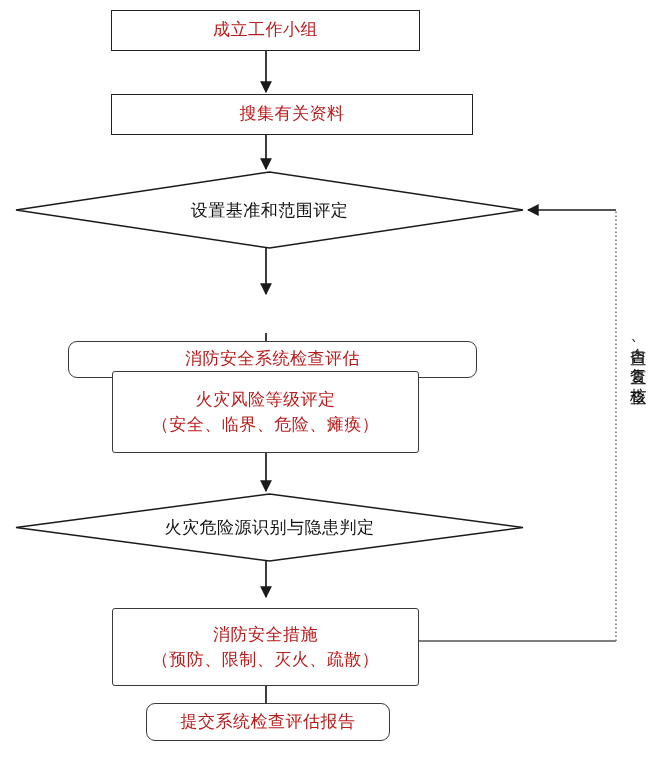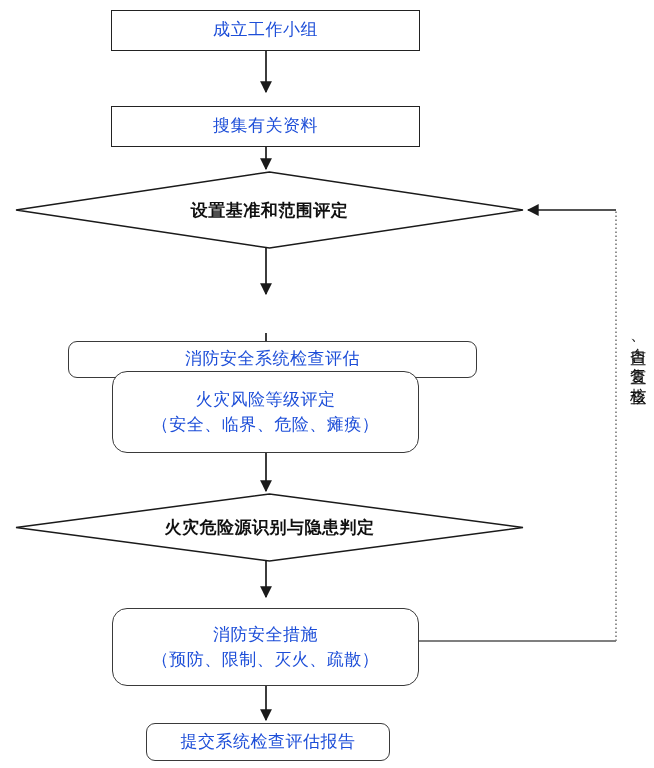--- a/index.html
+++ b/index.html
@@ -38,29 +38,29 @@
   }
   .node.rect {
     border: 1.6px solid #222222;
   }
   .node.round {
     border: 1.6px solid #3a3a3a;
     border-radius: 9px;
   }
   .node.round-lg {
     border: 1.6px solid #3a3a3a;
-    border-radius: 15px;
+    border-radius: 3px;
     font-family: Liberation Serif, serif;
   }
   .node-label {
     font-size: 17px;
     line-height: 1.45;
     letter-spacing: 0.5px;
     white-space: pre-line;
-    color: #1d4ed8;
+    color: #b91c1c;
   }
   .node-label.two-line {
     font-size: 17px;
     line-height: 1.5;
   }
   .diamond-wrap {
     position: absolute;
     z-index: 1;
   }
   .diamond-wrap svg {
@@ -70,21 +70,20 @@
   .diamond-label {
     position: absolute;
     left: 0;
     width: 100%;
     text-align: center;
     font-size: 17px;
     letter-spacing: 0.5px;
     color: #101010;
     z-index: 3;
     pointer-events: none;
-    font-weight: bold;
   }
   .side-label {
     position: absolute;
     z-index: 4;
     font-size: 16.5px;
     letter-spacing: 1px;
     line-height: 1.25;
     color: #111111;
     writing-mode: vertical-rl;
     text-orientation: upright;
@@ -121,21 +120,21 @@
 
     <line x1="616" y1="641" x2="616" y2="210" stroke="#777777" stroke-width="1.6" stroke-dasharray="1.5 2.5"></line>
 
     <line x1="616" y1="210" x2="528" y2="210" stroke="#1a1a1a" stroke-width="1.7" marker-end="url(#arrow)"></line>
   </svg>
 
   <div class="node rect" style="left:111px; top:10px; width:309px; height:41px;">
     <span class="node-label">成立工作小组</span>
   </div>
 
-  <div class="node rect" style="left:111px; top:106px; width:309px; height:41px;">
+  <div class="node rect" style="left:111px; top:94px; width:362px; height:41px;">
     <span class="node-label">搜集有关资料</span>
   </div>
 
   <div class="diamond-wrap" style="left:16px; top:172px; width:507px; height:76px;">
     <svg width="507" height="76" viewBox="0 0 507 76">
       <polygon points="0,38 253.5,0 507,38 253.5,76" fill="#ffffff" stroke="#1a1a1a" stroke-width="1.5"></polygon>
     </svg>
     <div class="diamond-label" style="top:27px;">设置基准和范围评定</div>
   </div>
 
@@ -153,19 +152,19 @@
       <polygon points="0,33.5 253.5,0 507,33.5 253.5,67" fill="#ffffff" stroke="#1a1a1a" stroke-width="1.5"></polygon>
     </svg>
     <div class="diamond-label" style="top:22px;">火灾危险源识别与隐患判定</div>
   </div>
 
   <div class="node round-lg" style="left:112px; top:600px; width:307px; height:78px;margin-top:8px;">
     <span class="node-label two-line">消防安全措施
 （预防、限制、灭火、疏散）</span>
   </div>
 
-  <div class="node round" style="left:146px; top:723px; width:244px; height:38px;">
+  <div class="node round" style="left:146px; top:703px; width:244px; height:38px;">
     <span class="node-label">提交系统检查评估报告</span>
   </div>
 
   <div class="side-label" style="left:628px; top:335px;">自查、复查、核查</div>
 
 </div>
 
 </body></html>

